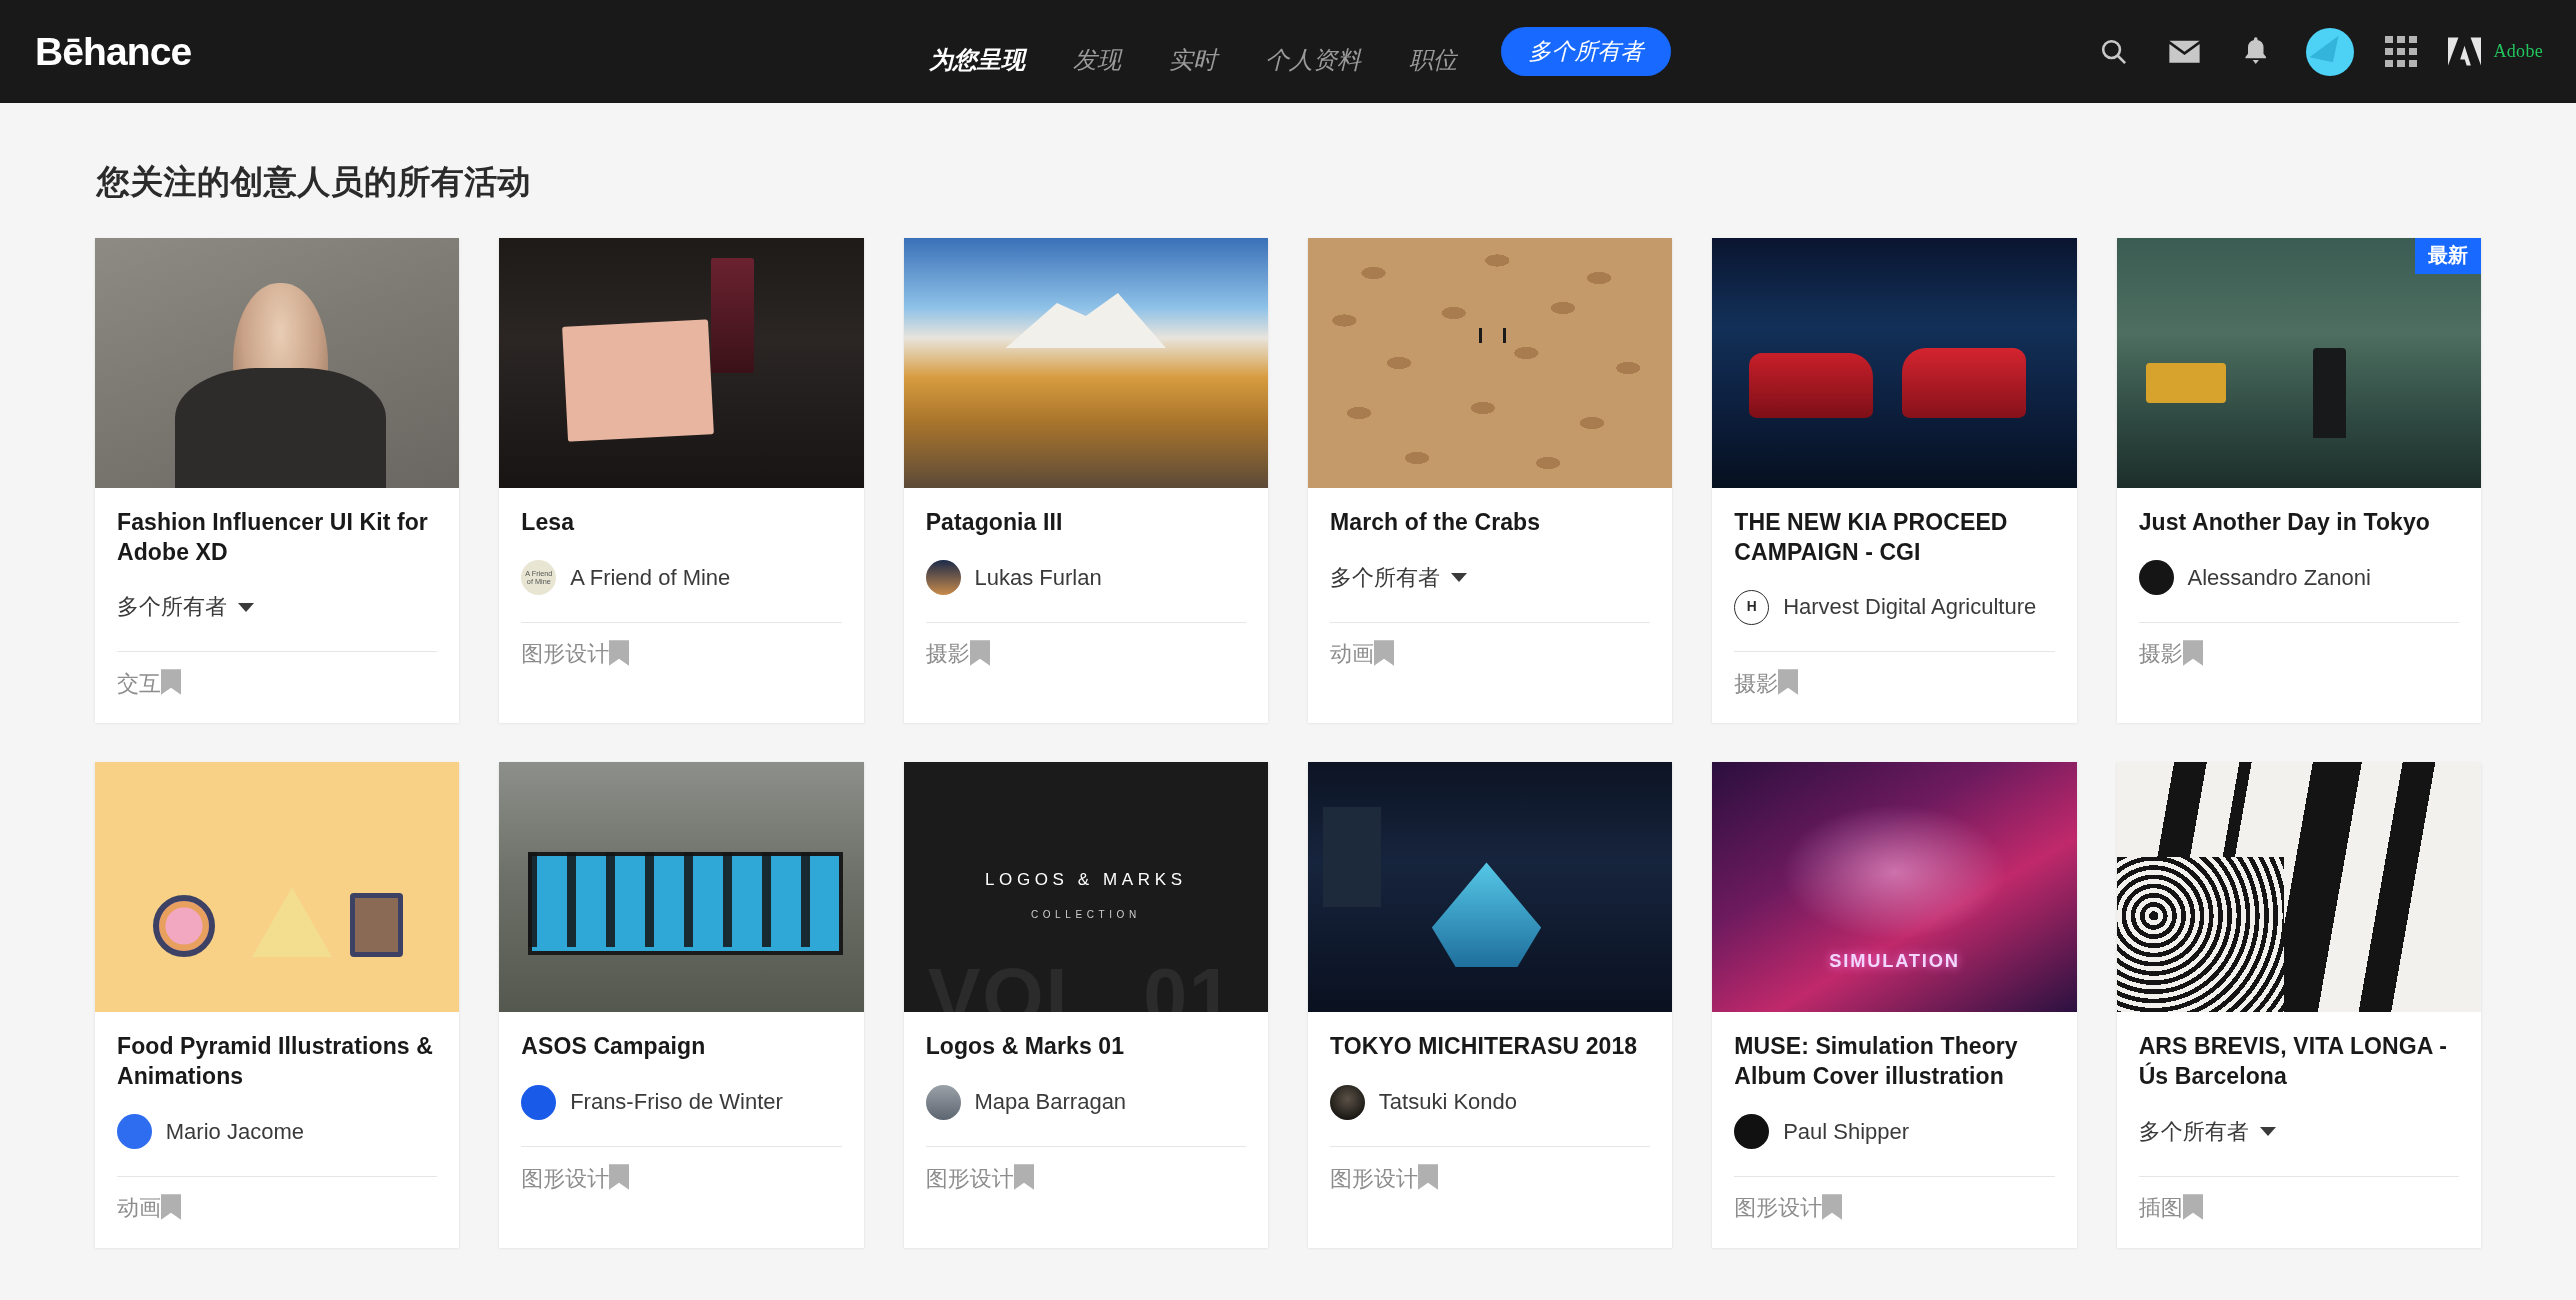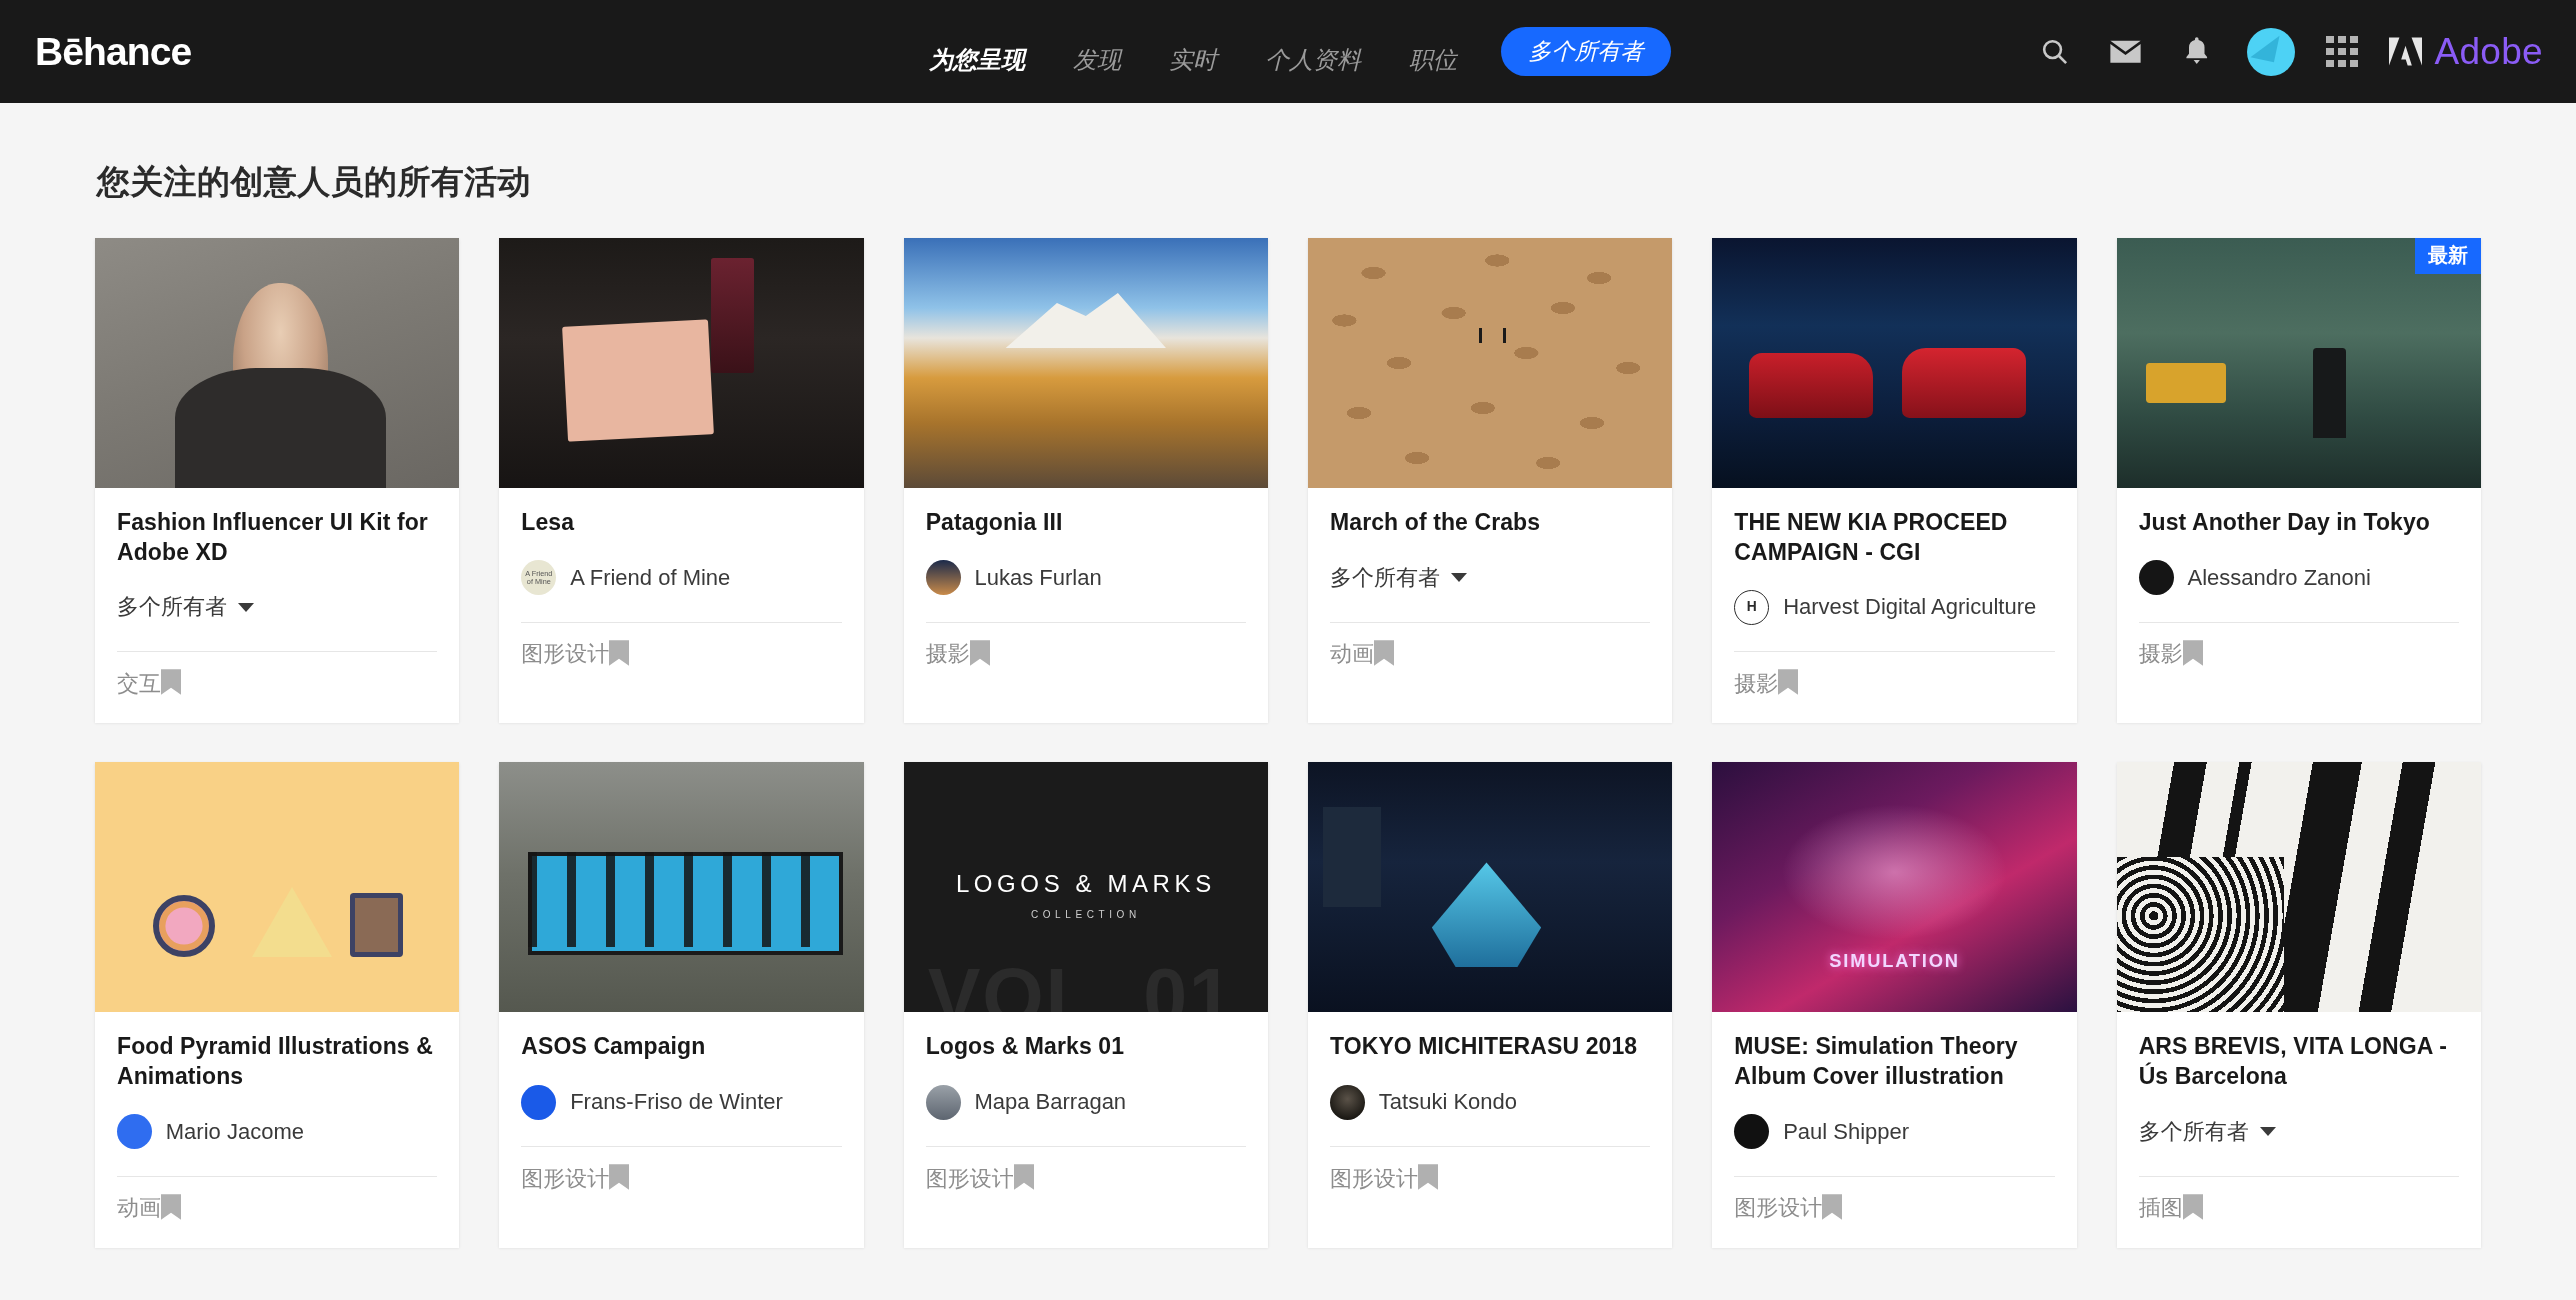--- a/index.html
+++ b/index.html
@@ -47,21 +47,21 @@
     background:#4dd2f5; overflow:hidden; position:relative; cursor:pointer;
   }
   .avatar-nav::after{
     content:""; position:absolute; left:5.5px; top:5.5px;
     border-left:24px solid transparent; border-bottom:27.5px solid #33b4da;
     transform:rotate(12deg);
   }
   .grid-icon { display:grid; grid-template-columns:repeat(3,7.3px); gap:4.6px; cursor:pointer; }
   .grid-icon i { width:7.3px; height:7.3px; background:#b4b4b4; display:block; }
   .adobe-wrap { display:flex; align-items:center; gap:13px; cursor:pointer; }
-  .adobe-text { color:#8b5cf6; font-size:37px; letter-spacing:0.3px; }
+  .adobe-text { color:#22c55e; font-size:18px; letter-spacing:0.3px;font-family:Liberation Serif, serif; }
 
   
   .main { padding:0 95px; }
   .page-title {
     font-size:33px; font-weight:bold; color:#2b2b2b;
     padding:57px 0 33px 1.8px; letter-spacing:0.4px;
   }
   .grid {
     display:grid; grid-template-columns:repeat(6, 1fr);
     column-gap:40px; row-gap:39px;
@@ -200,21 +200,21 @@
     background:#2fa8d8; border:4.6px solid #1a1a1a;
   }
   .t-asos::after{
     content:""; position:absolute; left:8%; top:36%; width:84%; height:38%;
     background:
       repeating-linear-gradient(90deg, rgba(20,20,20,.85) 0 9.2px, transparent 9.2px 39px);
   }
   .t-logos { background:#1b1b1b; }
   .t-logos .lm-title {
     position:absolute; left:0; right:0; top:43%; text-align:center;
-    color:#fff; font-size:24px; letter-spacing:4.6px;
+    color:#fff; font-size:17px; letter-spacing:4.6px;
   }
   .t-logos .lm-sub {
     position:absolute; left:0; right:0; top:54%; text-align:center;
     color:#cfcfcf; font-size:10px; letter-spacing:4.6px;margin-top:12px;
   }
   .t-logos .lm-vol {
     position:absolute; left:-9.2px; right:0; bottom:-31px; text-align:center;
     color:#2b2b2b; font-size:79px; font-weight:bold; letter-spacing:1.8px;
   }
   .t-michi { background:linear-gradient(180deg,#0d1424 0%,#16243d 40%,#0a1120 100%); }

